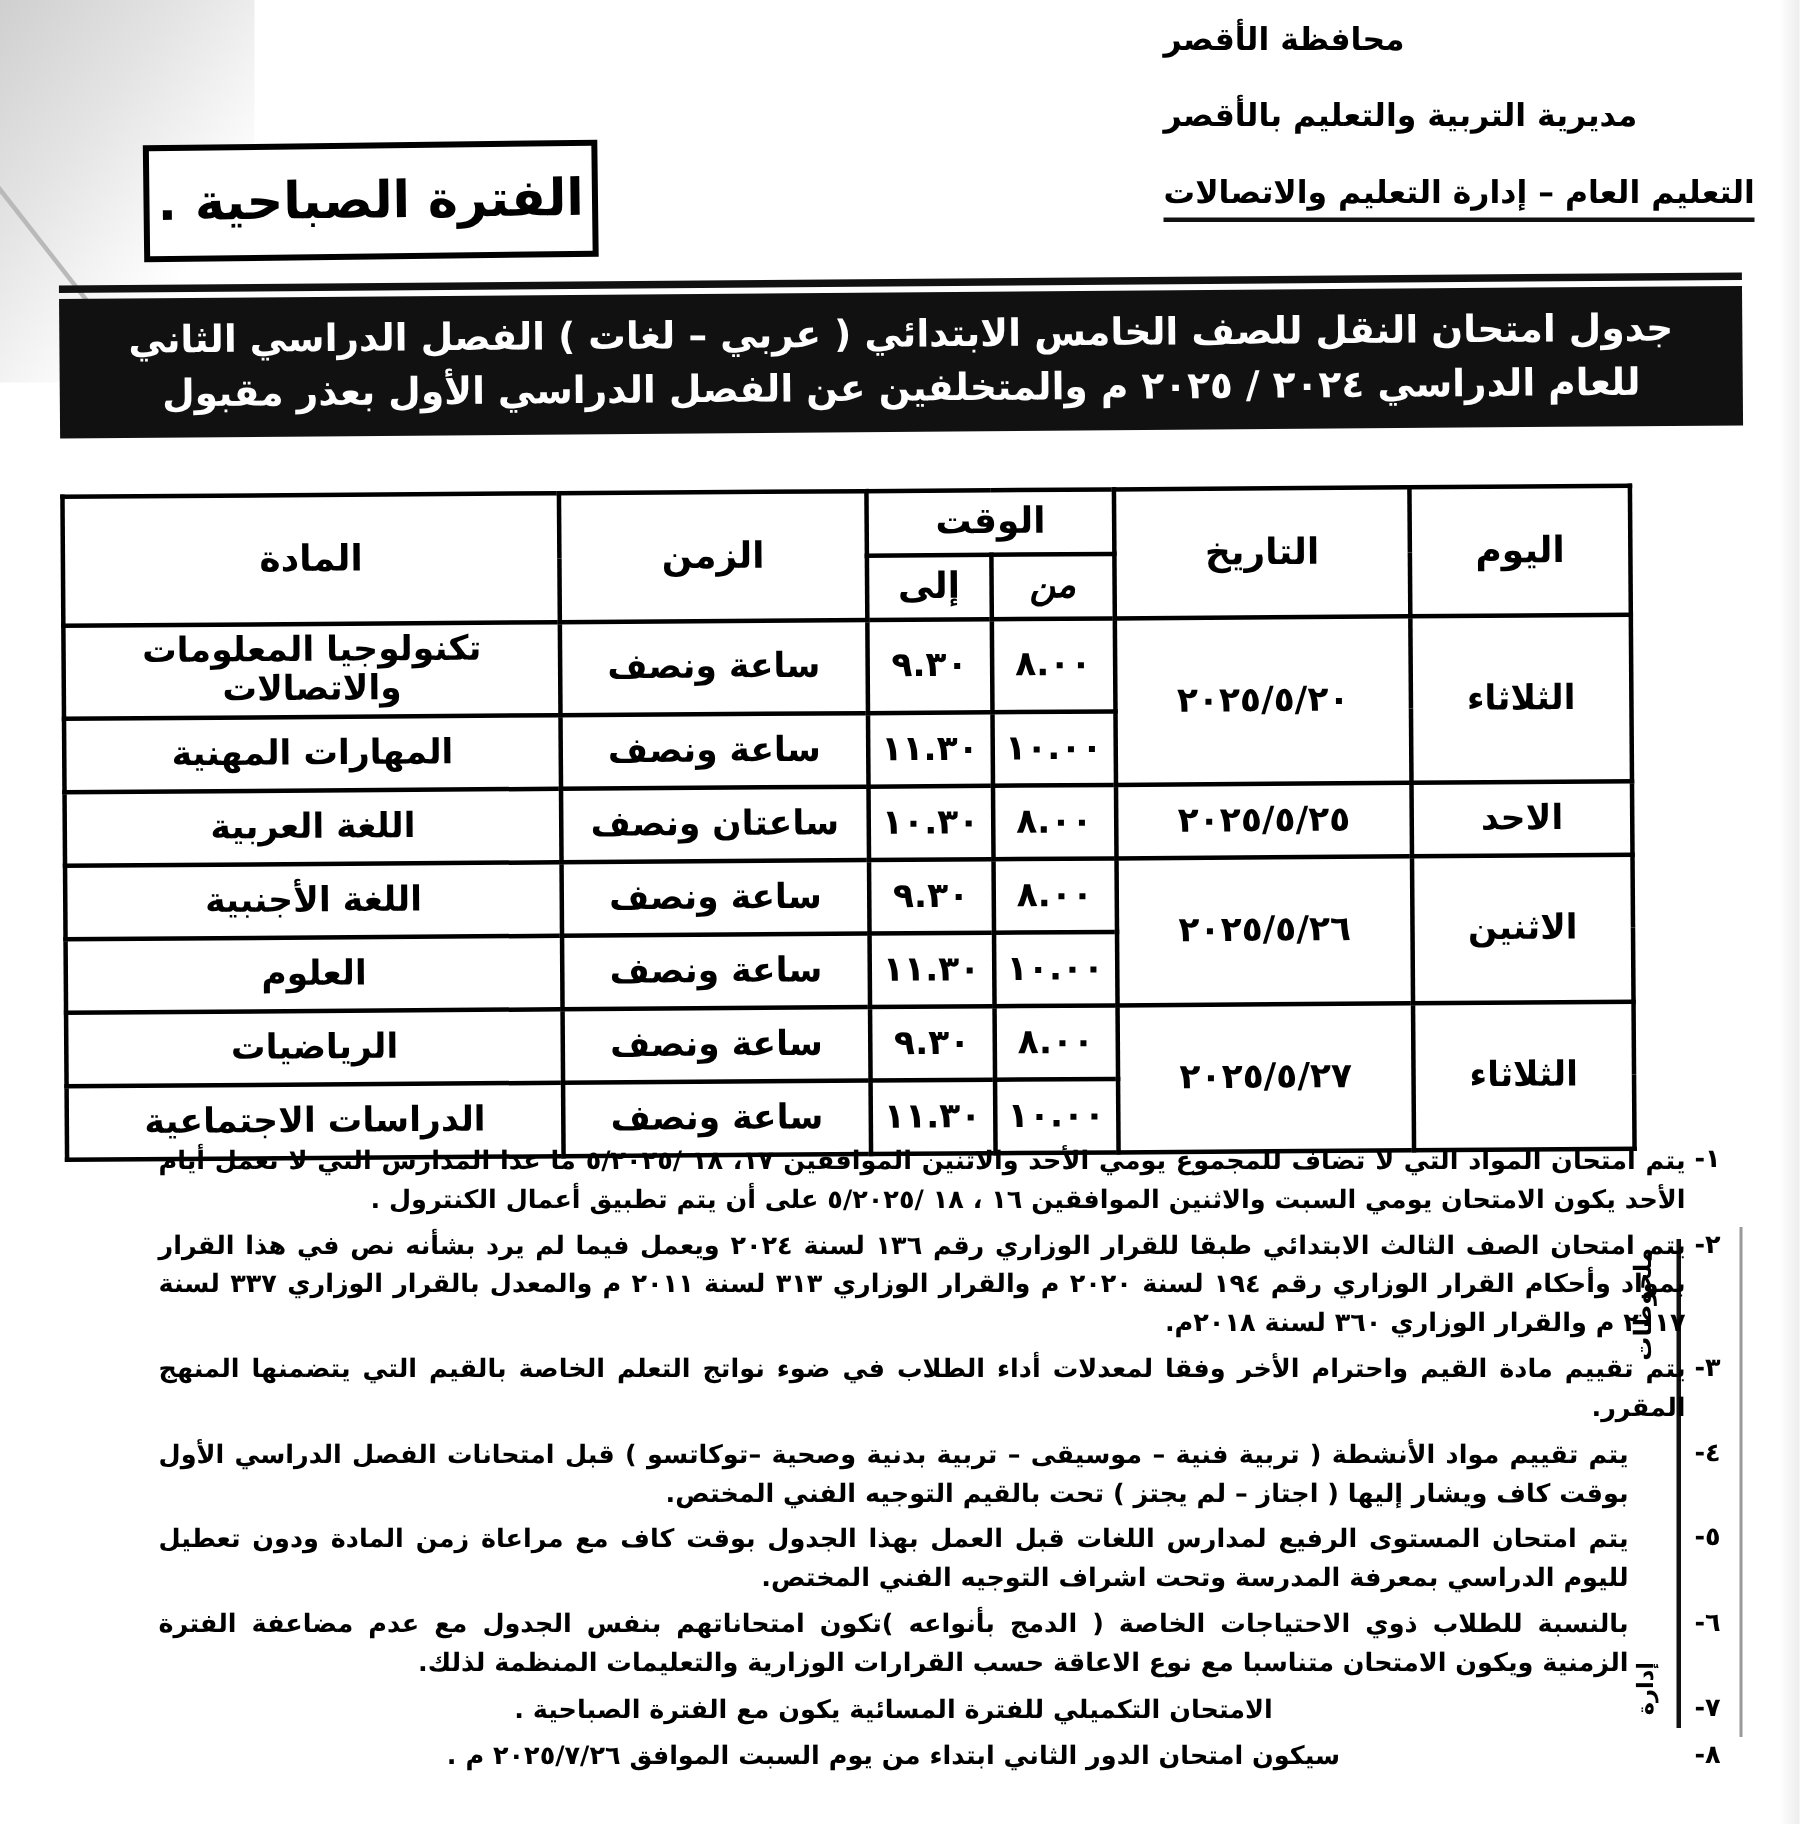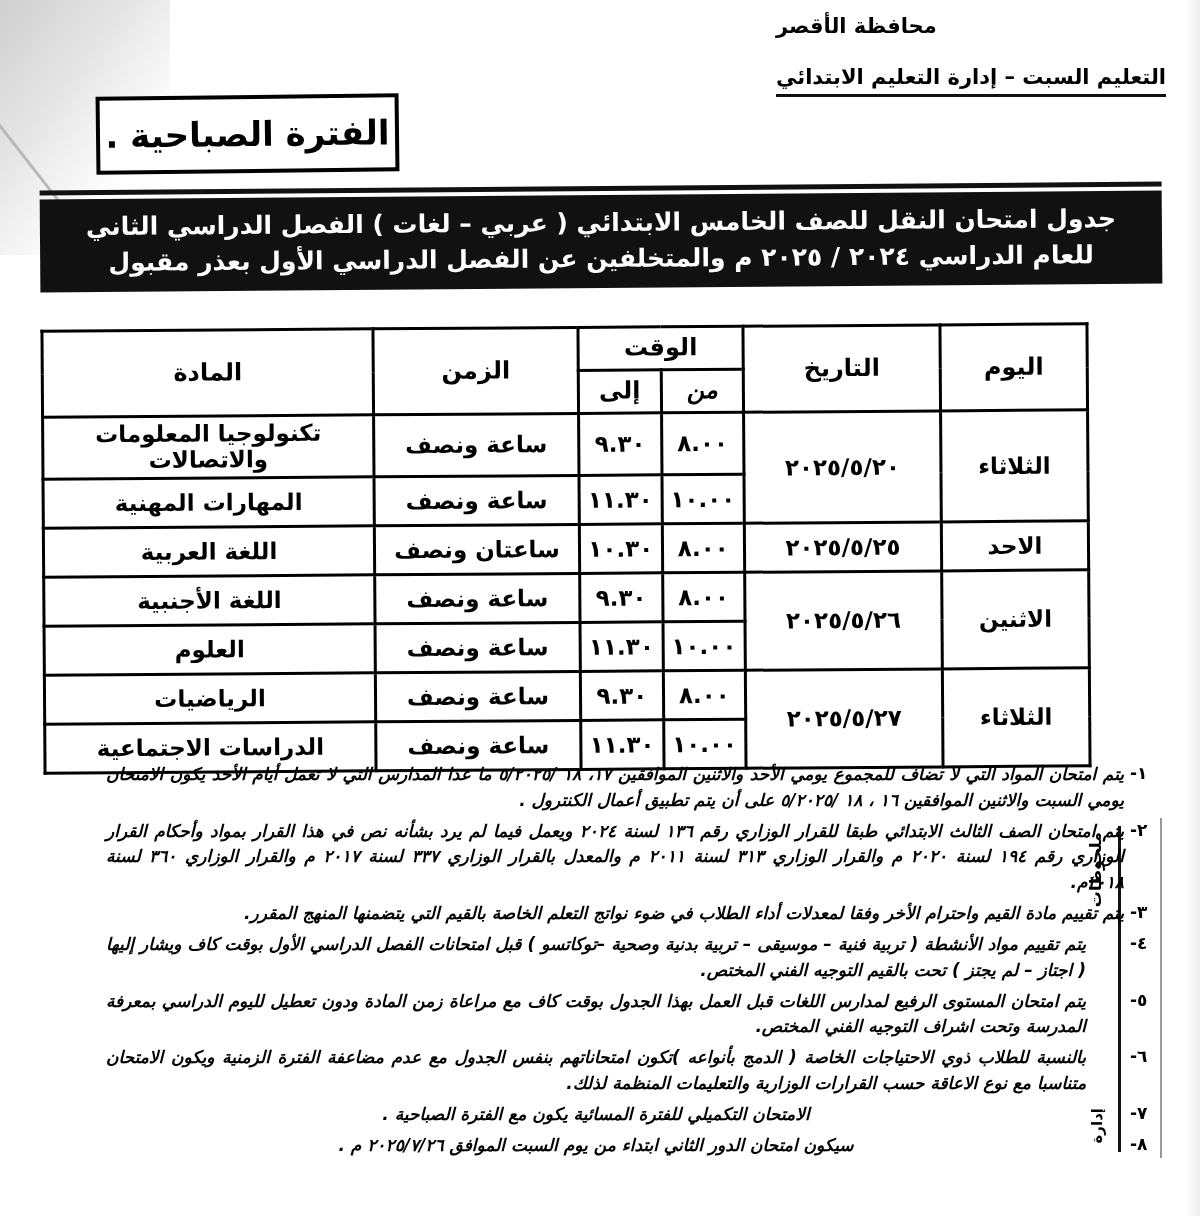--- a/index.html
+++ b/index.html
@@ -182,21 +182,20 @@
     padding-left: 6px;
   }
   .note-body {
     flex: 1 1 auto;
     font-size: 17px;
     font-weight: 700;
     line-height: 1.52;
     text-align: justify;
     text-justify: inter-word;
     padding-left: 4px;
-    font-style: italic;
   }
   .note.indent .note-num { padding-left: 26px; }
   .note.indent .note-body { padding-right: 18px; }
   .note.short .note-body { text-align: center; }
 
   
   .margin-rule-a {
     position: absolute;
     top: 826px;
     left: 1118px;
@@ -240,21 +239,22 @@
   }
 </style>
 </head>
 <body>
 
 <div class="scan-corner"></div>
 <div class="scan-edge-right"></div>
 
 <div class="header-lines">
   <div class="hline">محافظة الأقصر</div>
-  <div class="hline last">التعليم السبت – إدارة التعليم الابتدائي</div>
+  <div class="hline">مديرية التربية والتعليم بالأقصر</div>
+  <div class="hline last">التعليم العام – إدارة التعليم والاتصالات</div>
 </div>
 
 <div class="period-box">
   <div class="ptext">الفترة الصباحية  .</div>
 </div>
 
 <div class="banner-wrap">
   <div class="banner-rule"></div>
   <div class="banner">
     <div class="bline">جدول امتحان النقل للصف الخامس الابتدائي ( عربي – لغات ) الفصل الدراسي الثاني</div>

